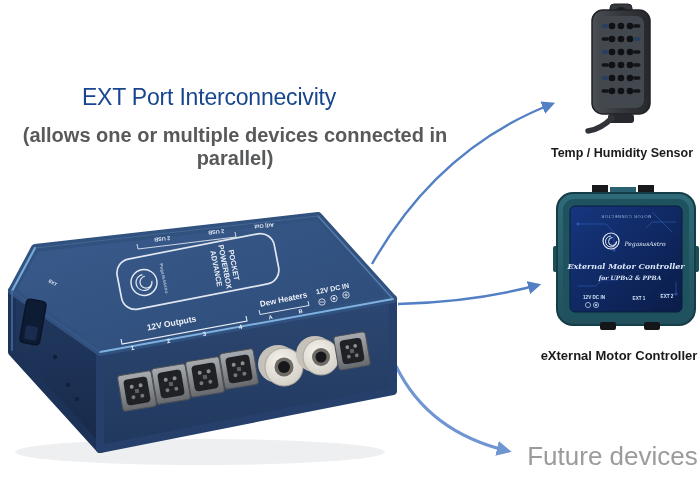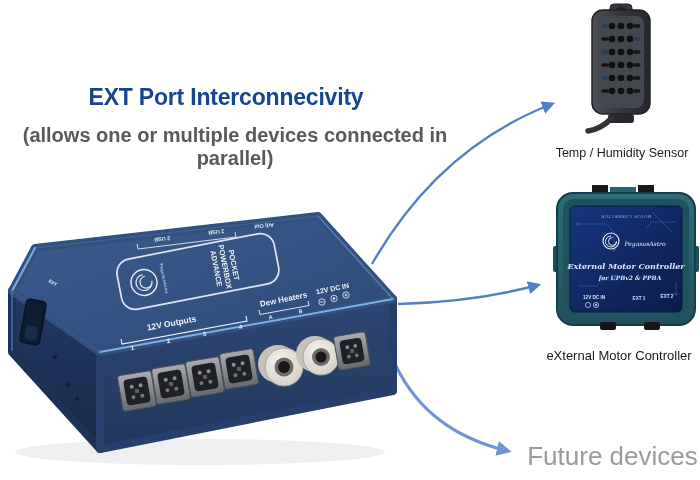--- a/index.html
+++ b/index.html
@@ -2,29 +2,29 @@
 <html><head>
 <meta charset="utf-8">
 <style>
   html,body{margin:0;padding:0;background:#fff;}
   #canvas{
     position:relative;width:700px;height:480px;background:#ffffff;overflow:hidden;
     font-family:"Liberation Sans",sans-serif;
   }
   #gfx{position:absolute;left:0;top:0;}
   .title{
-    position:absolute;left:56px;top:84px;width:340px;text-align:center;
-    font-size:23px;font-weight:bold;color:#17468e;letter-spacing:-0.2px;
+    position:absolute;left:39px;top:84px;width:340px;text-align:center;
+    font-size:23px;font-weight:normal;color:#17468e;letter-spacing:-0.2px;
   }
   .subtitle{
     position:absolute;left:15px;top:124px;width:440px;text-align:center;
     font-size:20px;font-weight:bold;color:#58595b;
   }
   .dev-label{
-    position:absolute;text-align:center;font-weight:normal;color:#1a1a1a;
+    position:absolute;text-align:center;font-weight:bold;color:#1a1a1a;
   }
   .sensor-label{left:543px;top:146px;width:158px;font-size:12.5px;}
   .ctrl-label{left:538px;top:348px;width:162px;font-size:13px;}
   .future-label{
     position:absolute;left:525px;top:441px;width:175px;text-align:center;
     font-size:26px;color:#9b9b9b;font-weight:400;
   }
   svg text{font-family:"Liberation Sans",sans-serif;}
   .script-text{font-family:"DejaVu Serif",serif;font-style:italic;}
 </style>

